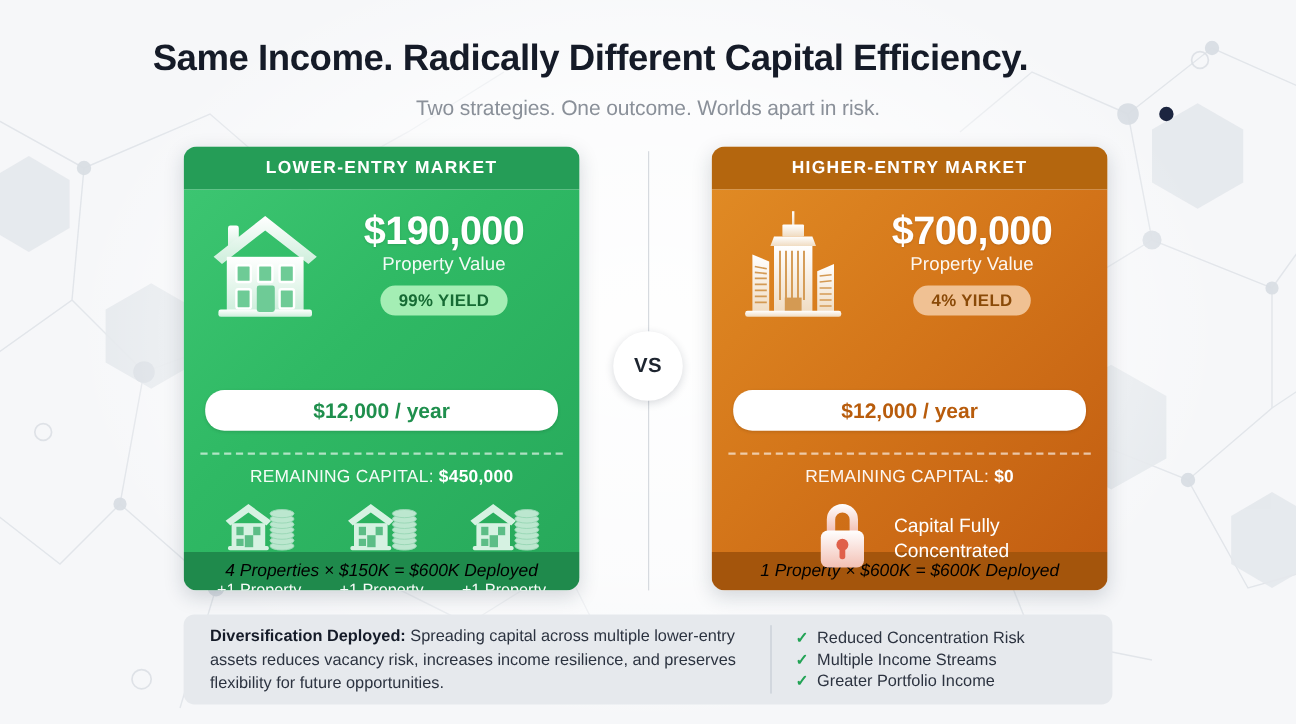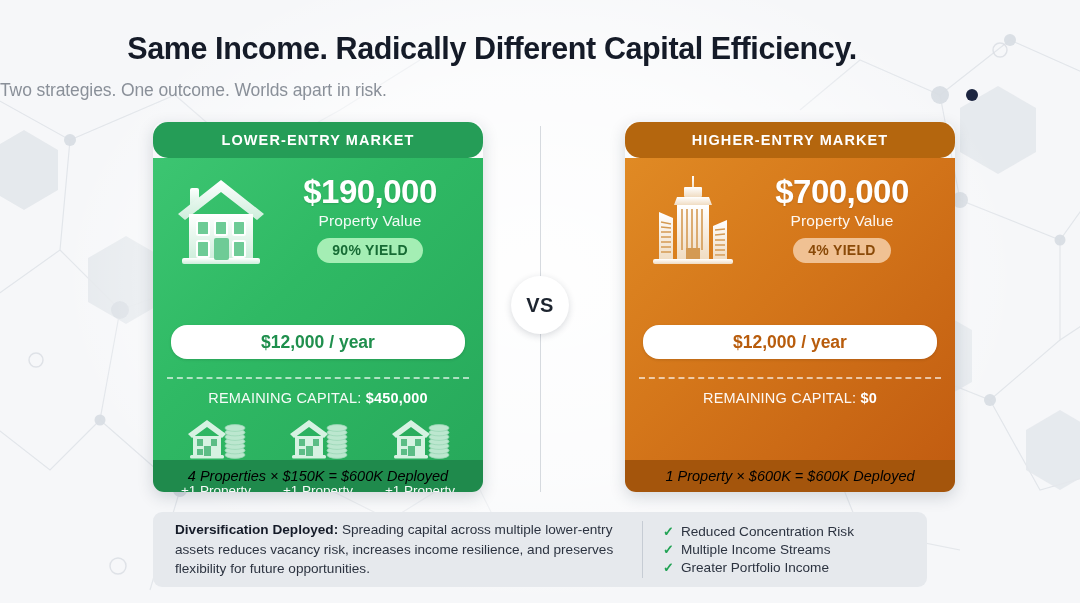--- a/index.html
+++ b/index.html
@@ -52,20 +52,21 @@
     font-weight: bold;
     letter-spacing: -0.4px;
     color: #151b28;
     white-space: nowrap;
   }
   .subhead {
     position: absolute;
     top: 80px;
     left: 0;
     width: 1080px;
+    text-align: center;
     font-size: 17.5px;
     color: #8a9099;
     letter-spacing: -0.1px;
     white-space: nowrap;
   }
 
   
   .divider-line {
     position: absolute;
     left: 540px;
@@ -79,52 +80,51 @@
     left: 511px;
     top: 276px;
     width: 58px;
     height: 58px;
     border-radius: 50%;
     background: #ffffff;
     box-shadow: 0 2px 7px rgba(30,40,60,0.17);
     display: flex;
     align-items: center;
     justify-content: center;
-    font-size: 20px;
+    font-size: 17px;
     font-weight: bold;
     color: #1d242f;
     letter-spacing: 0.3px;
   }
 
   
   .card {
     position: absolute;
     top: 122px;
     width: 330px;
     height: 370px;
     border-radius: 11px;
     overflow: hidden;
     box-shadow: 0 5px 16px rgba(25,40,60,0.17);
     display: flex;
     flex-direction: column;
   }
   .card.left  { left: 153px; }
-  .card.right { left: 625px; }
+  .card.right { left: 593px; }
 
   .card-header {
     height: 36px;
     display: flex;
     align-items: center;
     justify-content: center;
     font-size: 14.5px;
     font-weight: bold;
     letter-spacing: 1.1px;
     color: #ffffff;
     flex: 0 0 auto;
-    border-radius: 15px;
   }
   .left  .card-header { background: #259d57; }
   .right .card-header { background: #b4660e; }
 
   .card-body {
     flex: 1 1 auto;
     position: relative;
   }
   .left .card-body {
     background: linear-gradient(135deg, #3cc571 0%, #2fb964 42%, #27a95b 100%);
@@ -414,21 +414,21 @@
               <rect x="44" y="49" width="12" height="14" rx="1.5"></rect>
               <rect x="62" y="49" width="12" height="14" rx="1.5"></rect>
               <rect x="26" y="69" width="12" height="16" rx="1.5"></rect>
               <rect x="62" y="69" width="12" height="16" rx="1.5"></rect>
             </g>
           </svg>
         </div>
         <div class="hero-meta">
           <div class="price">$190,000</div>
           <div class="price-label">Property Value</div>
-          <div class="yield-pill">90% YIELD</div>
+          <div class="yield-pill">99% YIELD</div>
         </div>
       </div>
 
       <div class="income-box">$12,000 / year</div>
 
       <div class="dash-sep"></div>
 
       <div class="capital-line">
         <span>REMAINING CAPITAL:</span>
         <b>$450,000</b>
@@ -578,20 +578,40 @@
 
       <div class="income-box">$12,000 / year</div>
 
       <div class="dash-sep"></div>
 
       <div class="capital-line">
         <span>REMAINING CAPITAL:</span>
         <b>$0</b>
       </div>
 
+      <div class="lock-row">
+        <span>
+          <svg width="54" height="62" viewBox="0 0 54 62">
+            <defs>
+              <linearGradient id="gLock" x1="0" y1="0" x2="0" y2="1">
+                <stop offset="0%" stop-color="#ffffff"></stop>
+                <stop offset="100%" stop-color="#f3c0b4"></stop>
+              </linearGradient>
+            </defs>
+            <path d="M14 27 L14 17 a13 13 0 0 1 26 0 L40 27 L33 27 L33 17 a6 6 0 0 0 -12 0 L21 27 Z" fill="url(#gLock)"></path>
+            <rect x="9" y="26" width="36" height="31" rx="6" fill="url(#gLock)"></rect>
+            <circle cx="27" cy="38" r="5" fill="#e0604a"></circle>
+            <rect x="24.6" y="40" width="4.8" height="10" rx="2.2" fill="#e0604a"></rect>
+          </svg>
+        </span>
+        <span class="lock-text">
+          <span>Capital Fully</span><br>
+          <span>Concentrated</span>
+        </span>
+      </div>
 
     </div>
     <div class="card-footer">1 Property × $600K = $600K Deployed</div>
   </div>
 
   <div class="summary">
     <div class="summary-text"><b>Diversification Deployed:</b><span> Spreading capital across multiple lower-entry assets reduces vacancy risk, increases income resilience, and preserves flexibility for future opportunities.</span></div>
     <div class="summary-div"></div>
     <div class="summary-list">
       <div class="summary-item">

